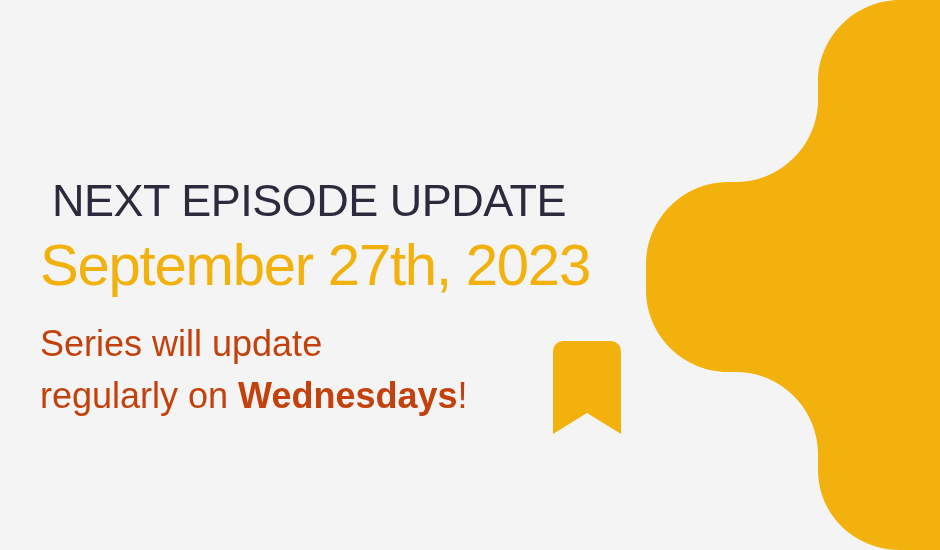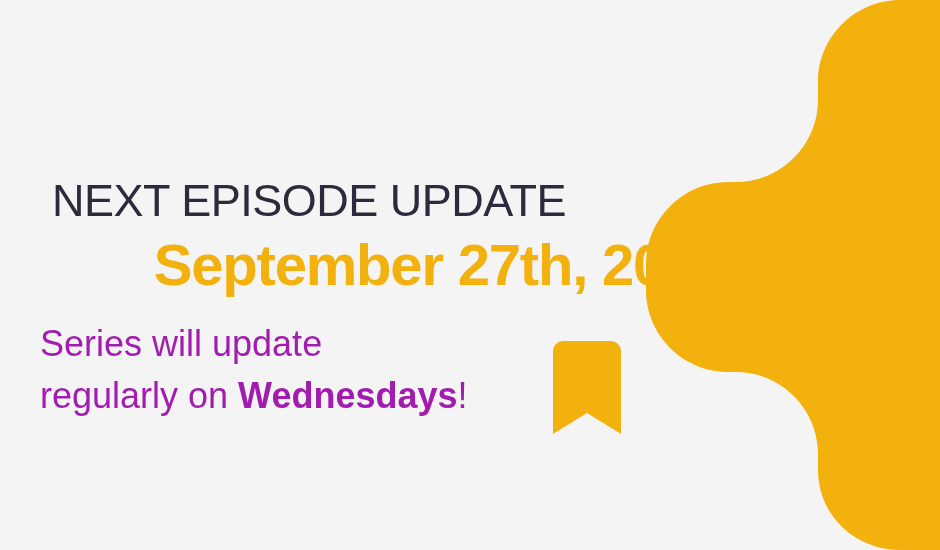--- a/index.html
+++ b/index.html
@@ -44,35 +44,34 @@
     font-weight: 400;
     letter-spacing: -0.5px;
     color: #2b2b3d;
     line-height: 1.0;
     margin: 12px;
     white-space: nowrap;
   }
 
   #date-title {
     font-size: 58px;
-    font-weight: 700;
+    font-weight: 400;
     letter-spacing: -1.2px;
     color: #f2b10c;
     line-height: 1.05;
     margin: 0 0 0 0;
     white-space: nowrap;
-    text-align: center;
   }
 
   #subtext {
     margin: 22px 0 0 0;
     font-size: 36px;
     font-weight: 300;
     line-height: 1.45;
-    color: #a21caf;
+    color: #c2410c;
     max-width: 520px;
   }
   #subtext .bold {
     font-weight: 700;
     text-align: center;
   }
 
   
   #bookmark-icon {
     position: absolute;

